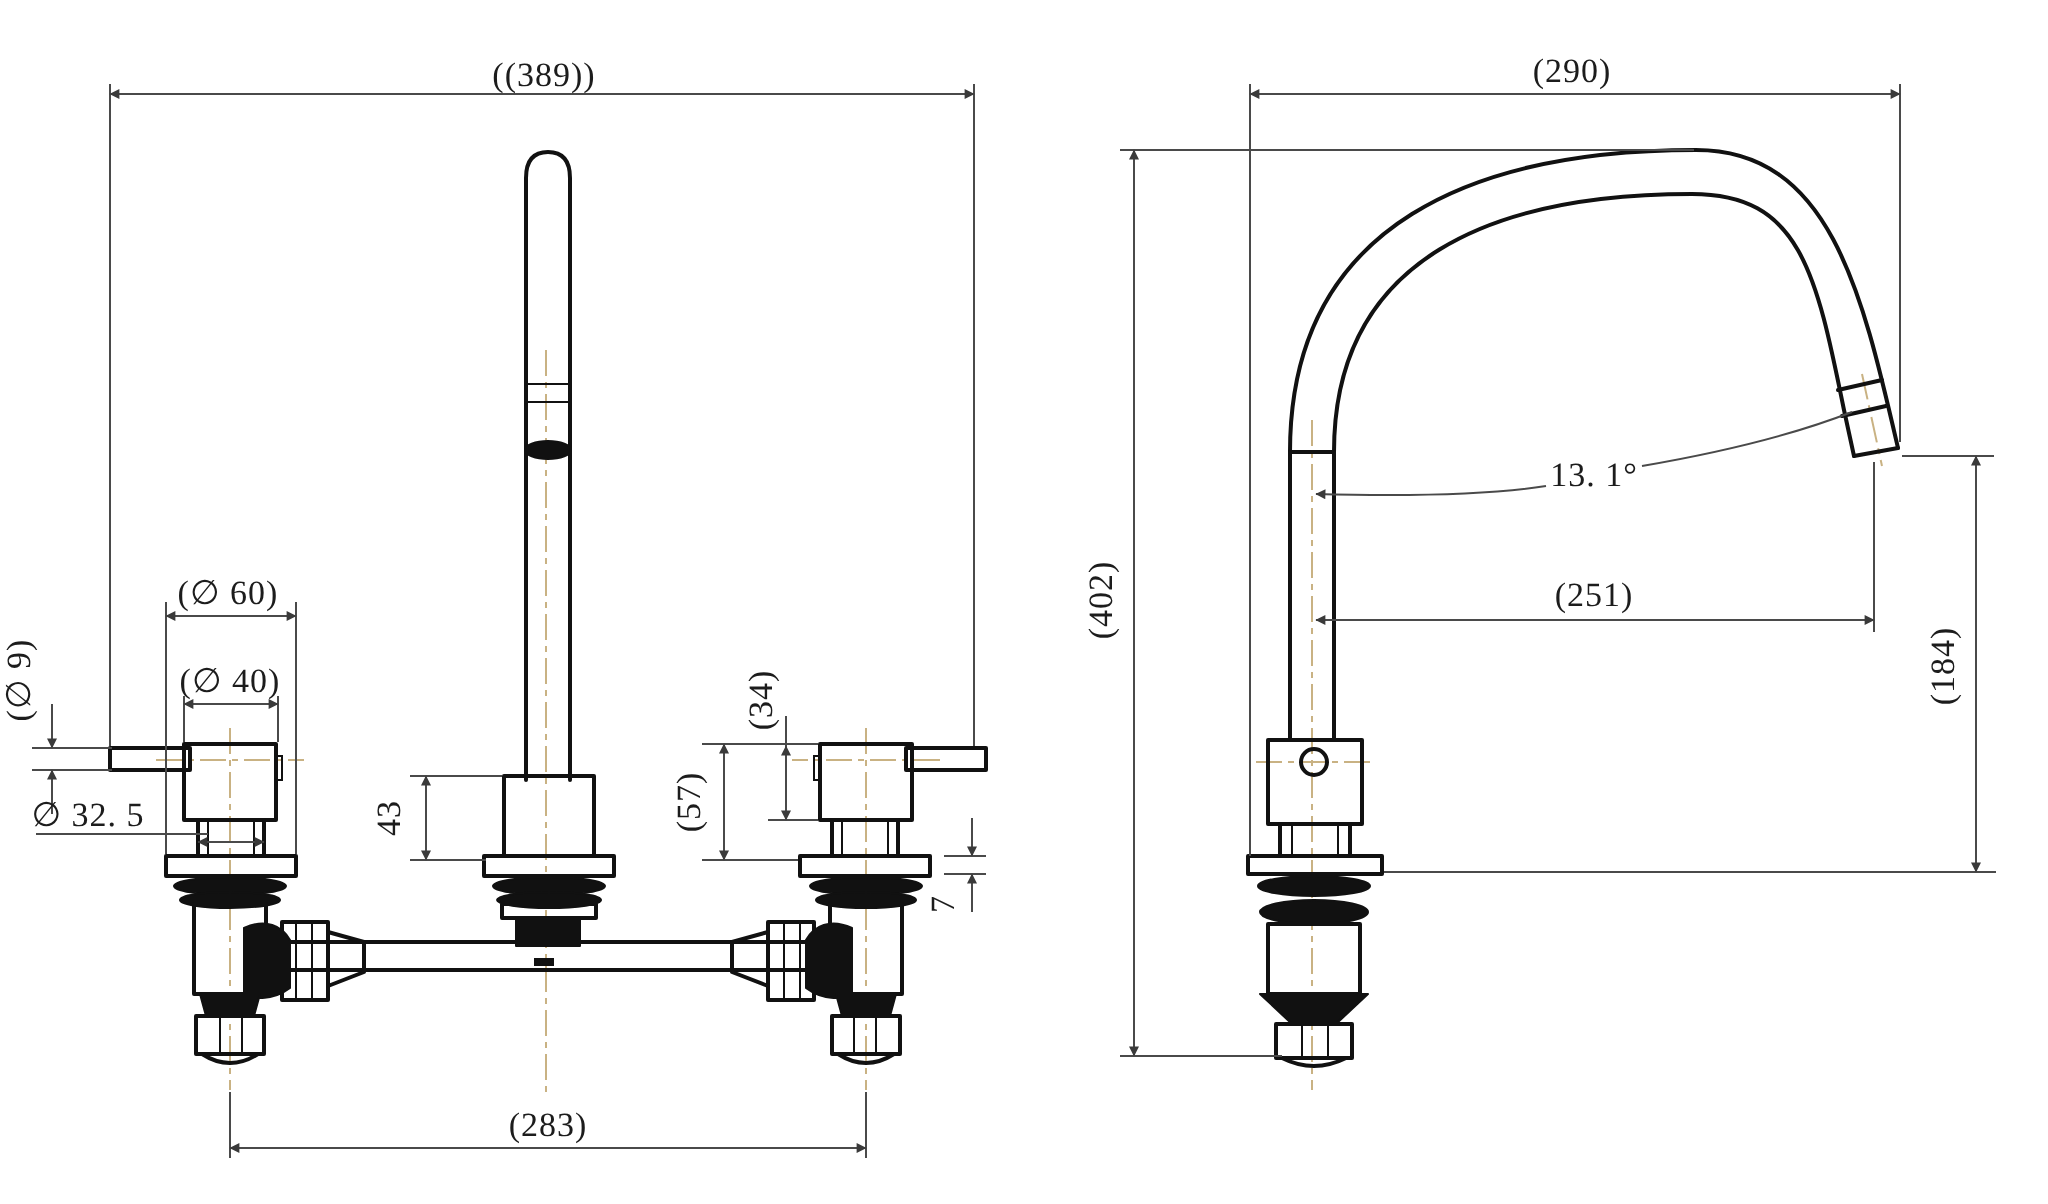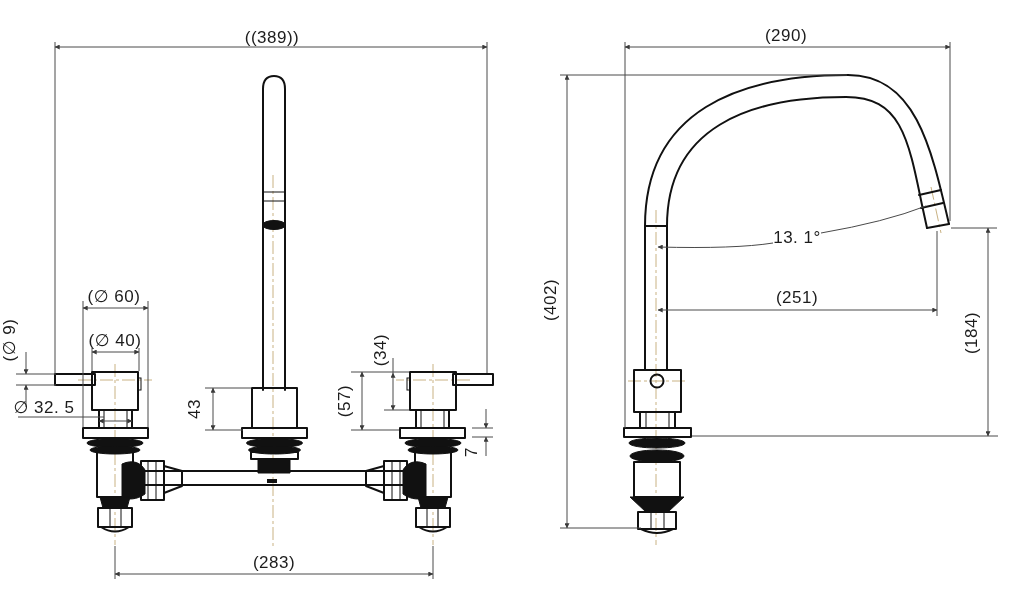--- a/index.html
+++ b/index.html
@@ -1,20 +1,20 @@
 <!DOCTYPE html>
 <html><head>
 <meta charset="utf-8">
 <style>
   html,body{margin:0;padding:0;background:#e8e8e8;}
   .sheet{
     position:relative;
     width:1024px;height:602px;
     background:#ffffff;
-    font-family:Liberation Sans, sans-serif;
+    font-family:Liberation Serif, serif;
     overflow:hidden;
   }
   svg{display:block;}
   .obj{stroke:#111111;stroke-width:2;fill:none;stroke-linecap:round;stroke-linejoin:round;}
   .objfill{fill:#111111;stroke:#111111;stroke-width:1;stroke-linejoin:round;}
   .thin{stroke:#111111;stroke-width:1;fill:none;}
   .dim{stroke:#4a4a4a;stroke-width:1;fill:none;}
   .cline{stroke:#c9b283;stroke-width:1;fill:none;stroke-dasharray:13 3 3 3;}
   text{fill:#1c1c1c;font-size:17px;letter-spacing:0.5px;}
 </style>

